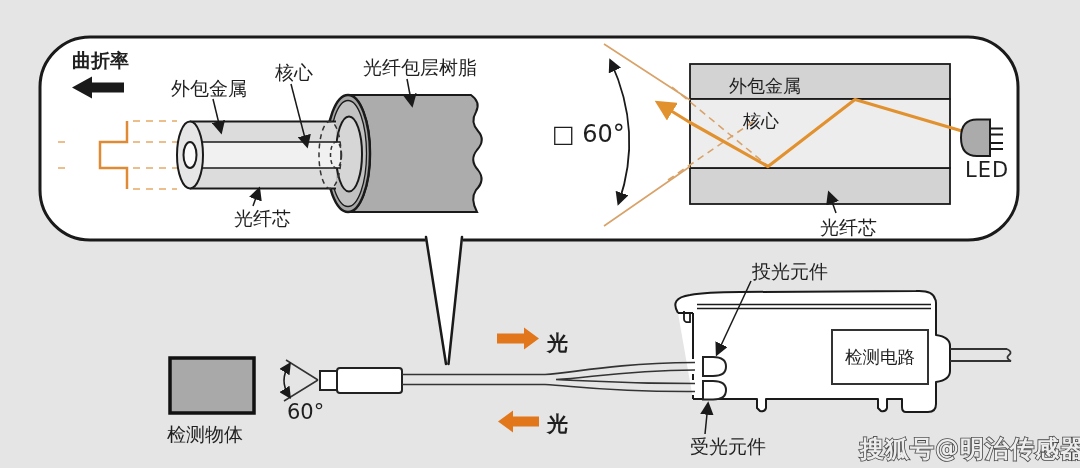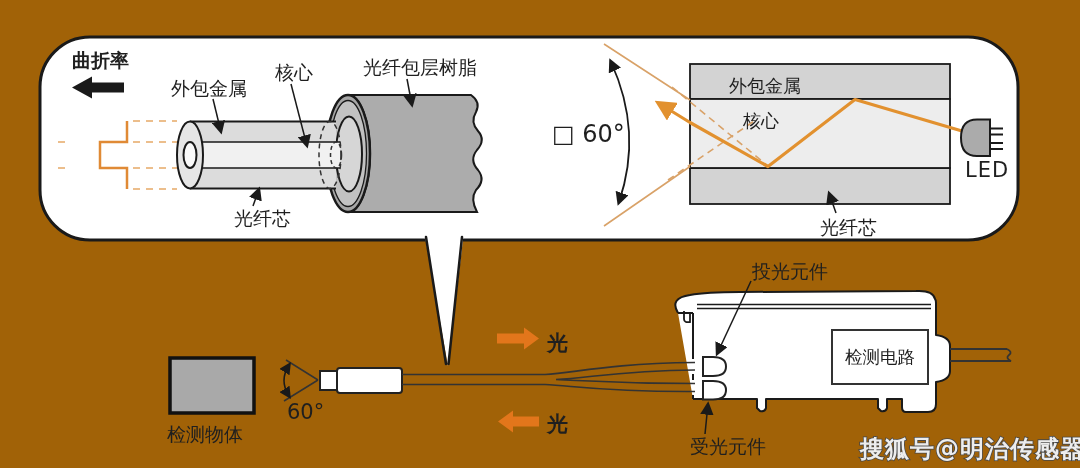--- a/index.html
+++ b/index.html
@@ -1,17 +1,17 @@
 <!DOCTYPE html>
 <html><head>
 <meta charset="utf-8">
 <style>
   html,body{margin:0;padding:0;background:#fff;}
   .stage{
-    position:relative;width:1080px;height:468px;background:#a16207;overflow:hidden;
+    position:relative;width:1080px;height:468px;background:#e5e5e5;overflow:hidden;
     font-family:"DejaVu Sans","Liberation Sans",sans-serif;
   }
   svg text{font-family:"DejaVu Sans","Liberation Sans",sans-serif;fill:#1f1f1f;}
   .lbl{font-size:19px;}
   .lbl-sm{font-size:18px;}
   .lbl-bold{font-size:19px;font-weight:bold;}
   .lbl-led{font-size:21px;letter-spacing:1px;}
   .lbl-angle{font-size:24px;}
   .lbl-angle2{font-size:21px;}
   .lbl-light{font-size:21px;font-weight:bold;}

